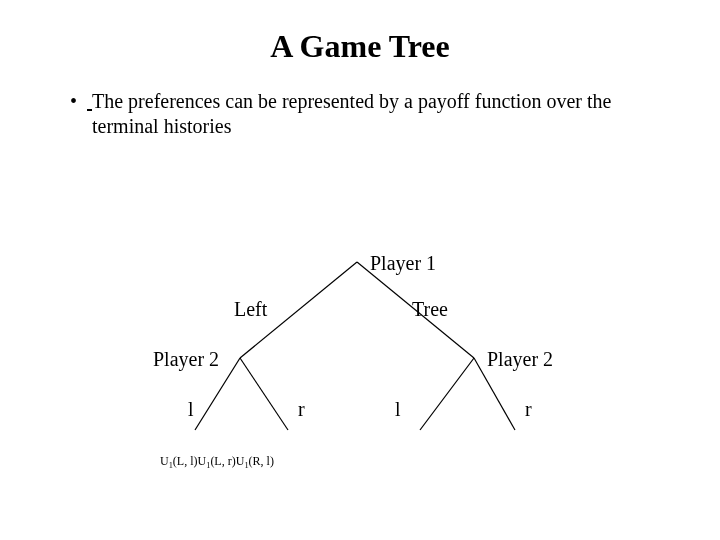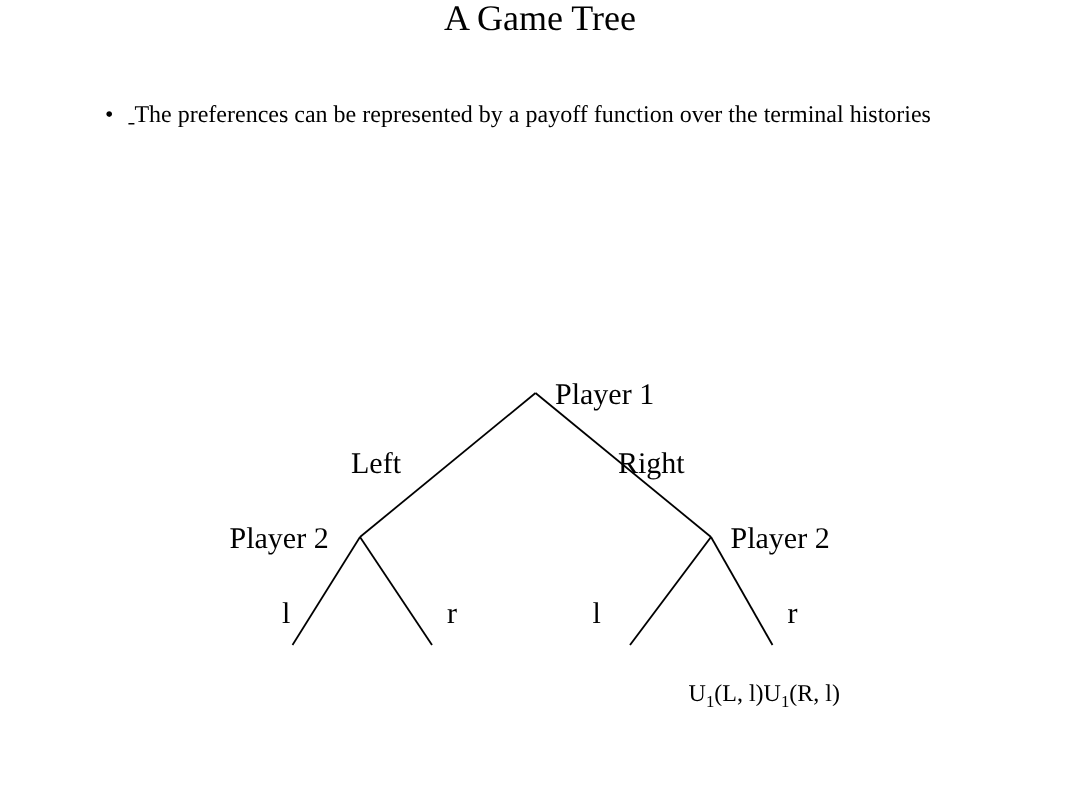--- a/index.html
+++ b/index.html
@@ -6,29 +6,30 @@
     margin: 0;
     padding: 0;
     width: 720px;
     height: 540px;
     font-family: "Times New Roman", Times, serif;
     color: #000;
     background: #fff;
     position: relative;
   }
   .title {
-    font-size: 24px;
-    font-weight: normal;
+    font-size: 32px;
+    font-weight: bold;
     text-align: center;
+    margin-top: 28px;
   }
   .bullet-wrap {
-    margin-top: 40px;
+    margin-top: 24px;
     padding-left: 70px;
     padding-right: 60px;
-    font-size: 16px;
+    font-size: 20px;
     line-height: 1.25;
     text-decoration: underline;
   }
   .bullet-wrap .dot {
     display: inline-block;
     vertical-align: top;
     margin-right: 10px;
   }
   .bullet-wrap .txt {
     display: inline-block;
@@ -51,22 +52,22 @@
     position: absolute;
     left: 0; top: 0;
     width: 720px;
     height: 290px;
   }
   .payoff-row {
     position: absolute;
     left: 160px;
     width: 400px;
     display: flex;
-    justify-content: flex-end;
-    font-size: 16px;
+    justify-content: flex-start;
+    font-size: 12px;
   }
   .sub { font-size: 0.7em; vertical-align: sub; }
 </style>
 </head>
 <body>
 
 <div class="title">A Game Tree</div>
 
 <div class="bullet-wrap">
   <span class="dot">•</span>
@@ -81,27 +82,28 @@
 
     <line x1="240" y1="108" x2="195" y2="180" stroke="#000" stroke-width="1.2"></line>
     <line x1="240" y1="108" x2="288" y2="180" stroke="#000" stroke-width="1.2"></line>
 
     <line x1="474" y1="108" x2="420" y2="180" stroke="#000" stroke-width="1.2"></line>
     <line x1="474" y1="108" x2="515" y2="180" stroke="#000" stroke-width="1.2"></line>
   </svg>
 
   <div class="lbl" style="left:370px; top:2px;">Player 1</div>
   <div class="lbl" style="left:234px; top:48px;">Left</div>
-  <div class="lbl" style="left:412px; top:48px;">Right</div>
+  <div class="lbl" style="left:412px; top:48px;">Tree</div>
   <div class="lbl" style="left:153px; top:98px;">Player 2</div>
   <div class="lbl" style="left:487px; top:98px;">Player 2</div>
 
   <div class="lbl" style="left:188px; top:148px;">l</div>
   <div class="lbl" style="left:298px; top:148px;">r</div>
   <div class="lbl" style="left:395px; top:148px;">l</div>
   <div class="lbl" style="left:525px; top:148px;">r</div>
 
   <div class="payoff-row" style="top:204px;">
     <span><span>U</span><span class="sub">1</span><span>(L, l)</span></span>
+    <span><span>U</span><span class="sub">1</span><span>(L, r)</span></span>
     <span><span>U</span><span class="sub">1</span><span>(R, l)</span></span>
   </div>
 
 </div>
 
 </body></html>

